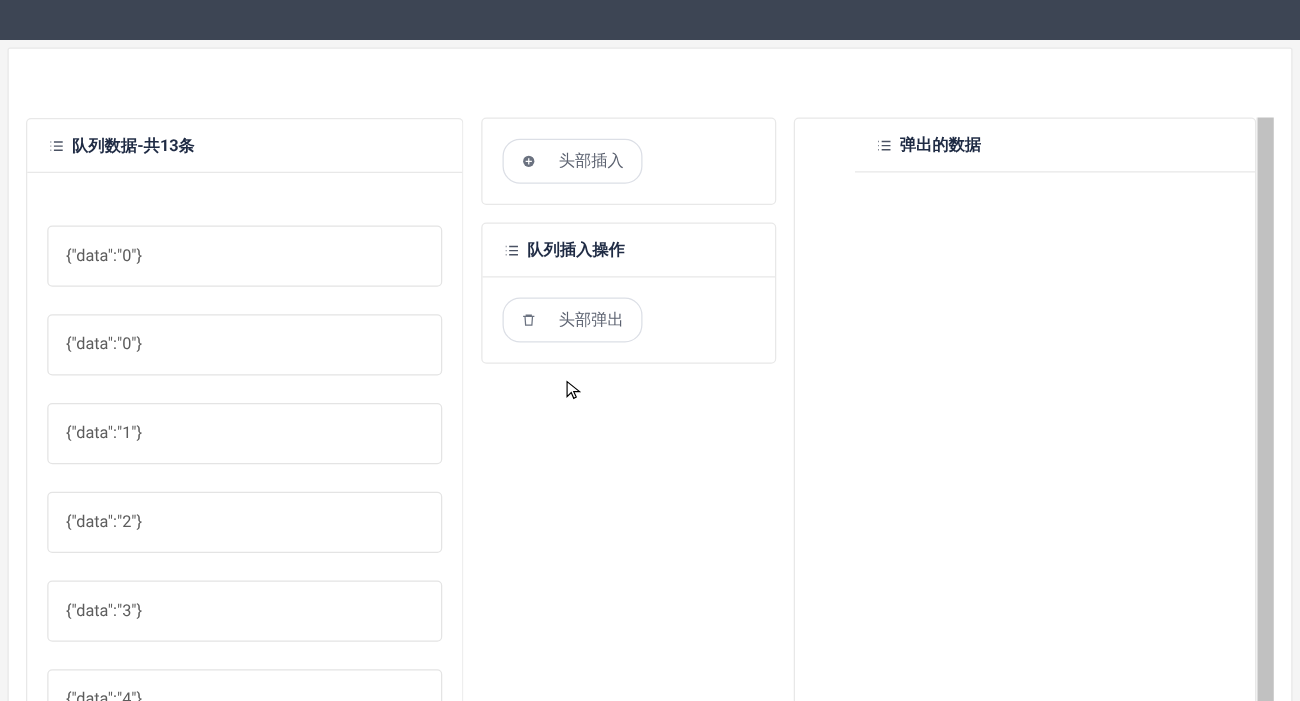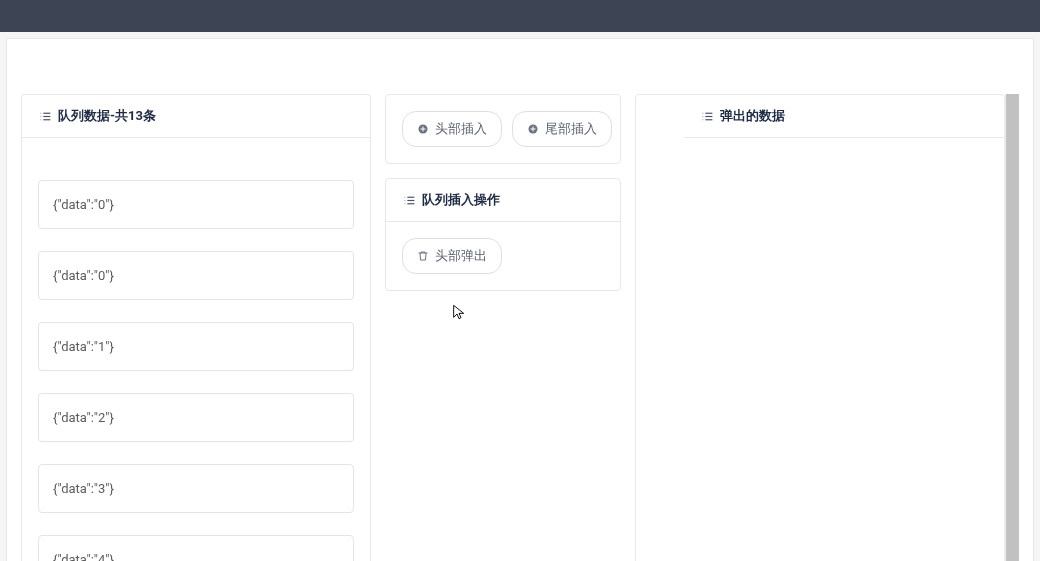--- a/index.html
+++ b/index.html
@@ -104,21 +104,21 @@
     .item-row:last-child {
       margin-bottom: 0;
     }
     .btn-row {
       display: flex;
       gap: 10px;
     }
     .btn {
       display: inline-flex;
       align-items: center;
-      gap: 6px;
+      gap: 18px;
       padding: 8px 14px;
       border: 1px solid #dcdfe6;
       border-radius: 14px;
       background: #fff;
       color: #5c6270;
       font-size: 13px;
       cursor: pointer;
       white-space: nowrap;
     }
     .btn-icon {
@@ -199,29 +199,20 @@
         <div class="btn-row">
           <button class="btn">
             <span class="btn-icon">
               <svg viewBox="0 0 24 24" fill="currentColor">
                   <circle cx="12" cy="12" r="9"></circle>
                   <path d="M12 7v10M7 12h10" stroke="#fff" stroke-width="2"></path>
                 </svg>
             </span>
             <span>头部插入</span>
           </button>
-          <button class="btn">
-            <span class="btn-icon">
-              <svg viewBox="0 0 24 24" fill="currentColor">
-                  <circle cx="12" cy="12" r="9"></circle>
-                  <path d="M12 7v10M7 12h10" stroke="#fff" stroke-width="2"></path>
-                </svg>
-            </span>
-            <span>尾部插入</span>
-          </button>
         </div>
       </div>
     </div>
 
     <div class="card">
       <div class="card-head">
         <span class="card-head-icon">
           <svg viewBox="0 0 24 24" fill="none" stroke="currentColor" stroke-width="2.2">
             <line x1="8" y1="6" x2="21" y2="6"></line>
               <line x1="8" y1="12" x2="21" y2="12"></line>

